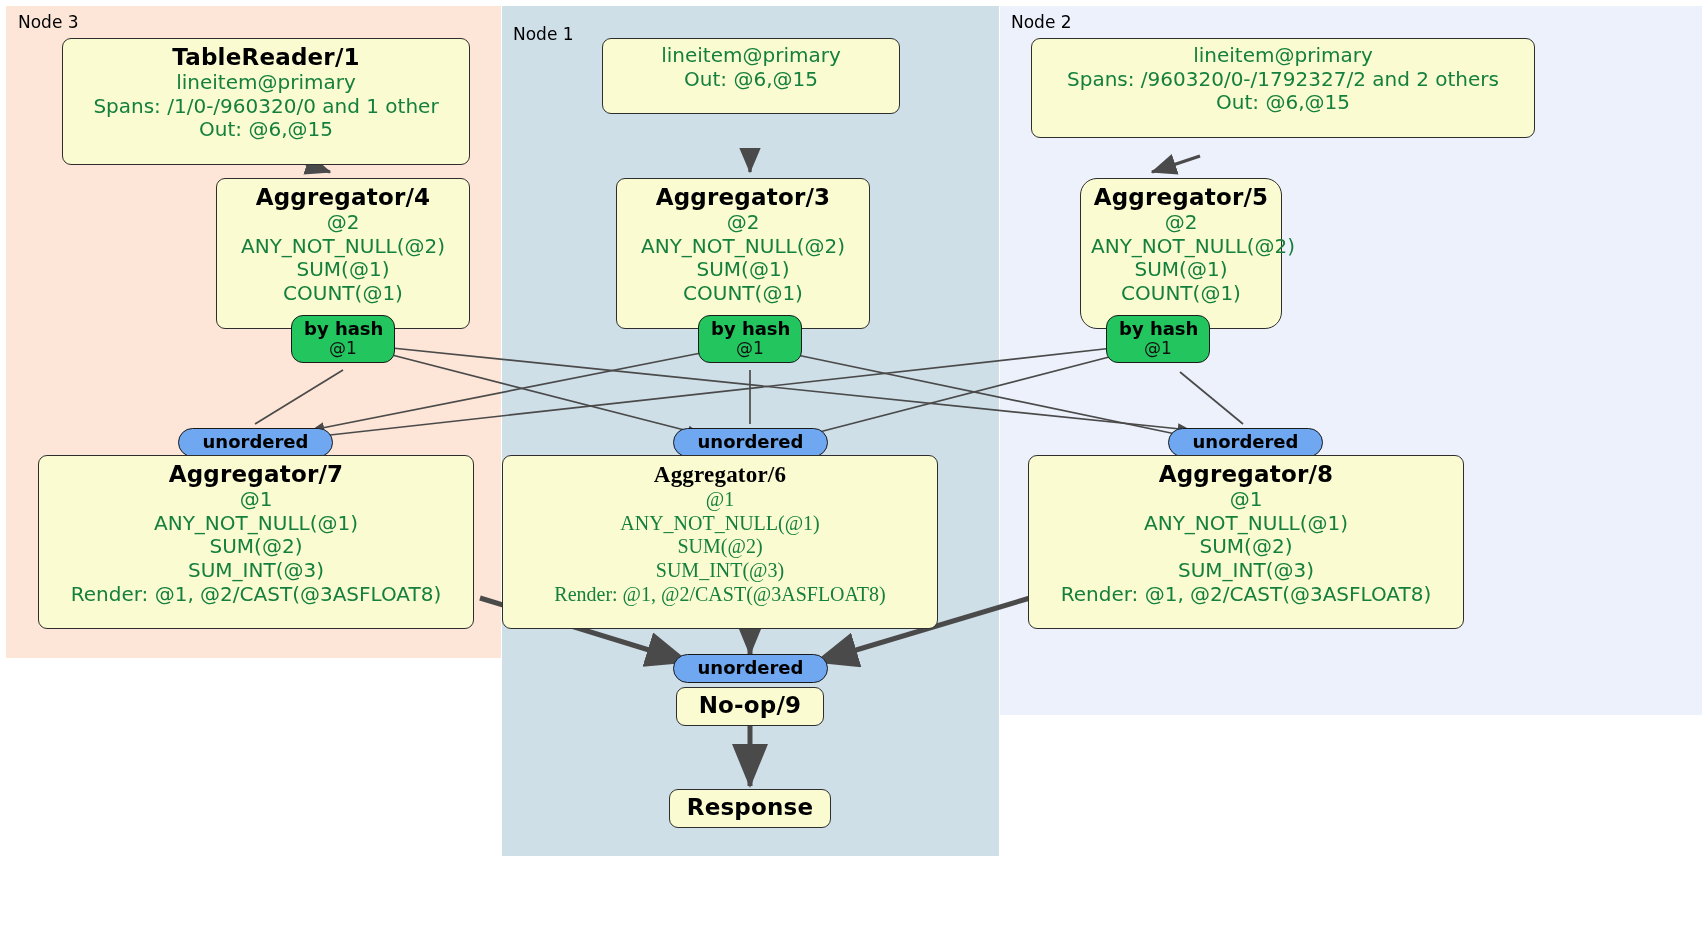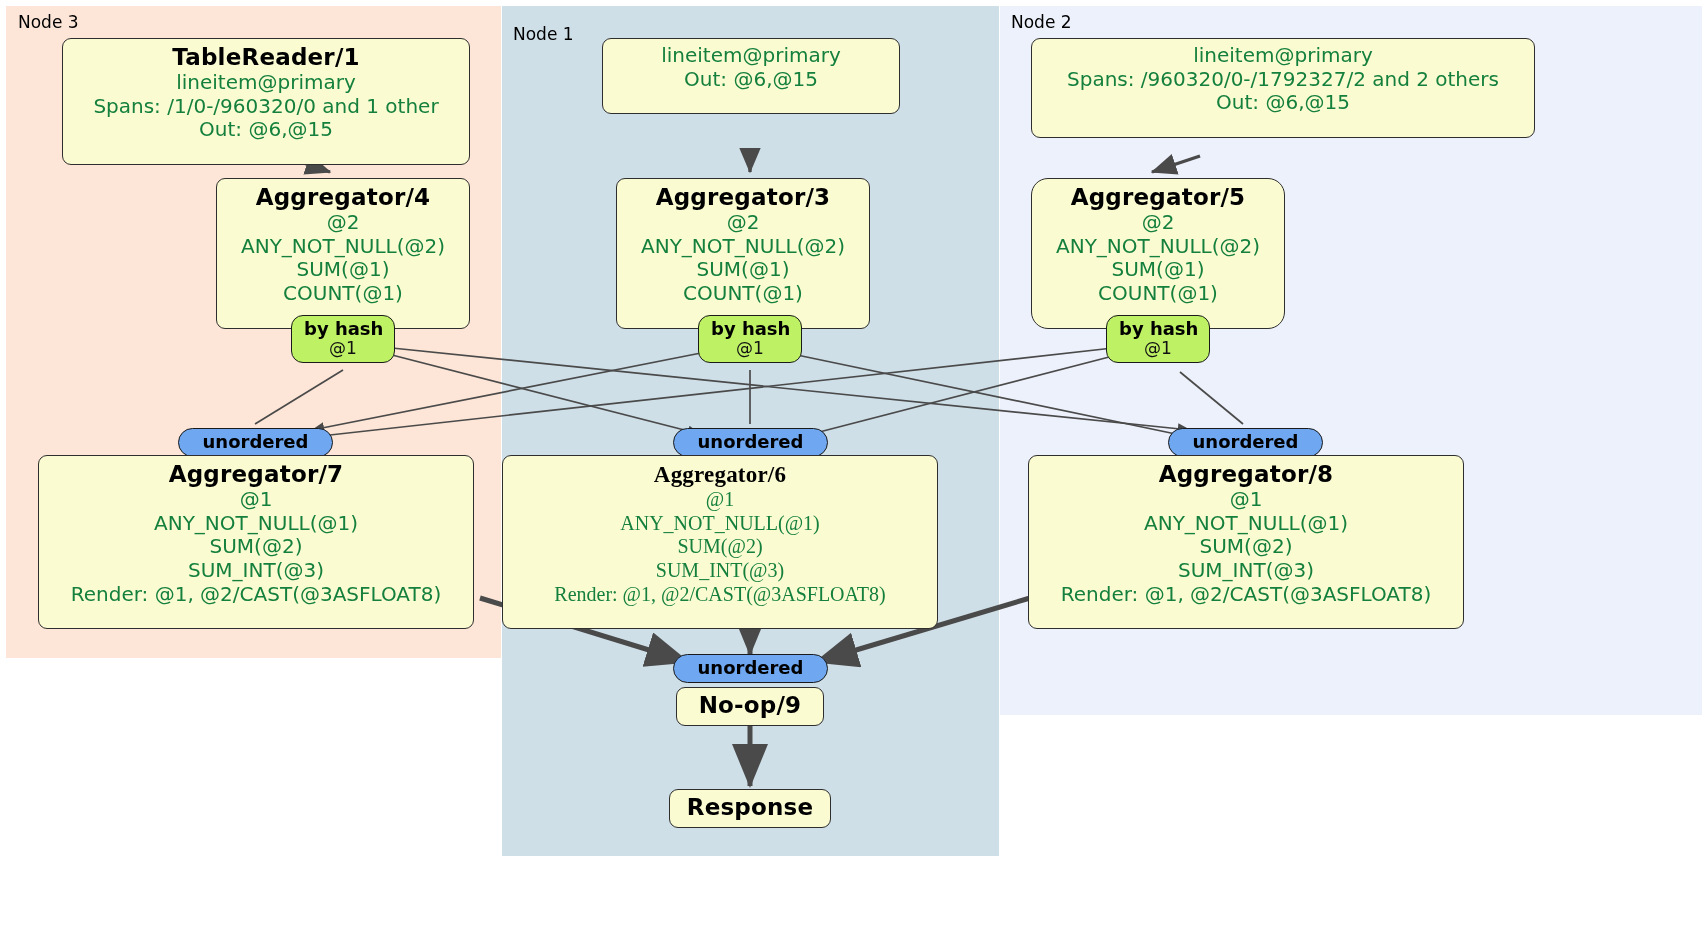--- a/index.html
+++ b/index.html
@@ -56,21 +56,21 @@
     position: absolute;
     box-sizing: border-box;
     border: 1.8px solid #1a1a1a;
     text-align: center;
     line-height: 1.12;
     white-space: nowrap;
   }
   .badge .bt { font-weight: bold; font-size: 18px; color: #000; }
   .badge .bs { font-size: 17px; color: #111; }
   .badge-hash {
-    background: #bef264;
+    background: #22c55e;
     border-radius: 12px;
     padding: 3px 12px 4px 12px;
   }
   .badge-unordered {
     background: #6FA8F0;
     border-radius: 18px;
     padding: 3px 14px 4px 14px;
   }
 </style>
 </head>
@@ -149,21 +149,21 @@
   </div>
 
   <div class="proc" style="left:616px; top:178px; width:254px;">
     <div class="ttl">Aggregator/3</div>
     <div class="ln">@2</div>
     <div class="ln">ANY_NOT_NULL(@2)</div>
     <div class="ln">SUM(@1)</div>
     <div class="ln">COUNT(@1)</div>
   </div>
 
-  <div class="proc" style="left:1031px; top:178px; width:254px;border-radius:17px;">
+  <div class="proc" style="left:1080px; top:178px; width:202px;border-radius:17px;">
     <div class="ttl">Aggregator/5</div>
     <div class="ln">@2</div>
     <div class="ln">ANY_NOT_NULL(@2)</div>
     <div class="ln">SUM(@1)</div>
     <div class="ln">COUNT(@1)</div>
   </div>
 
   <div class="badge badge-hash" style="left:291px; top:315px; width:104px;">
     <div class="bt">by hash</div>
     <div class="bs">@1</div>

